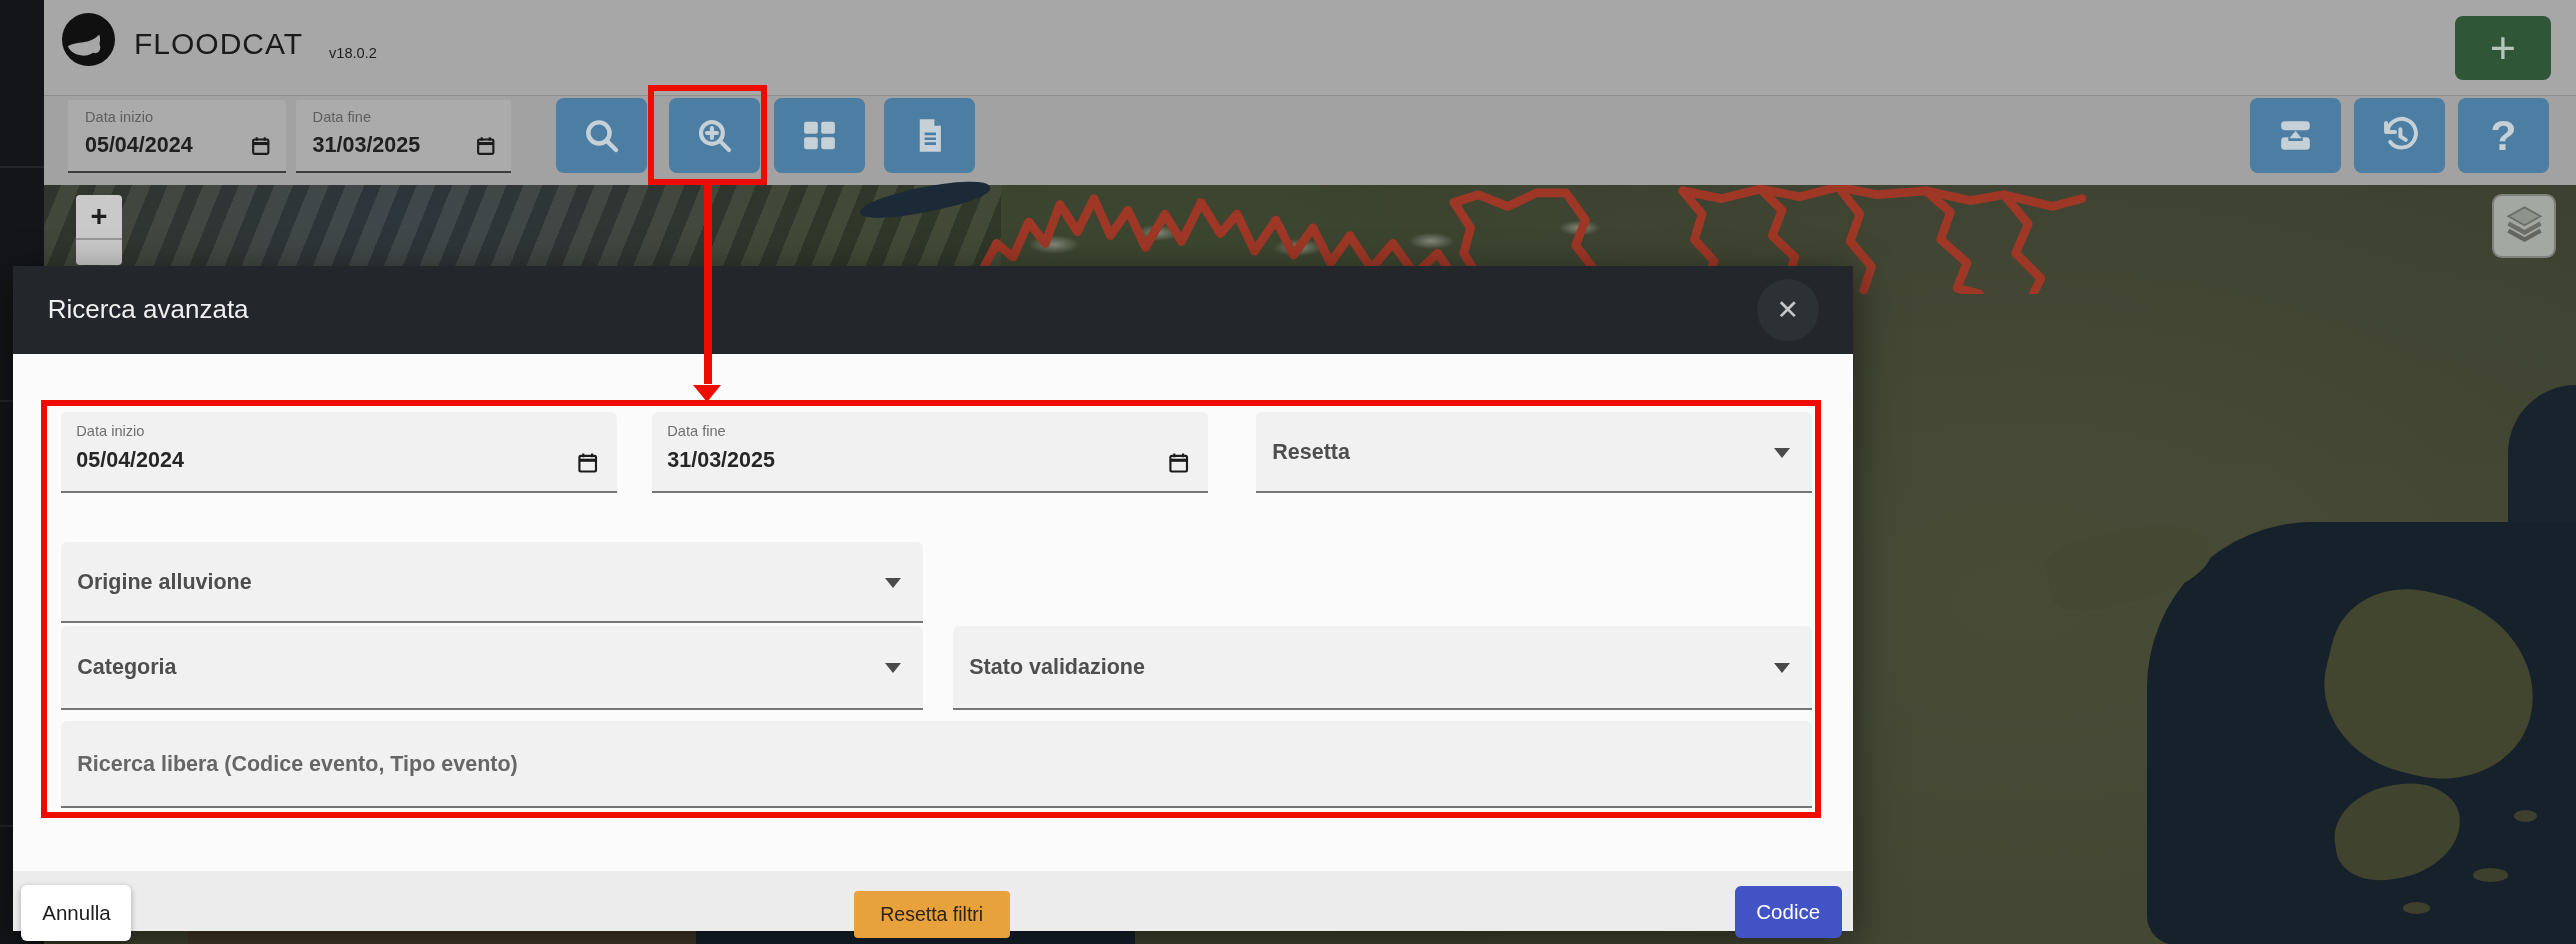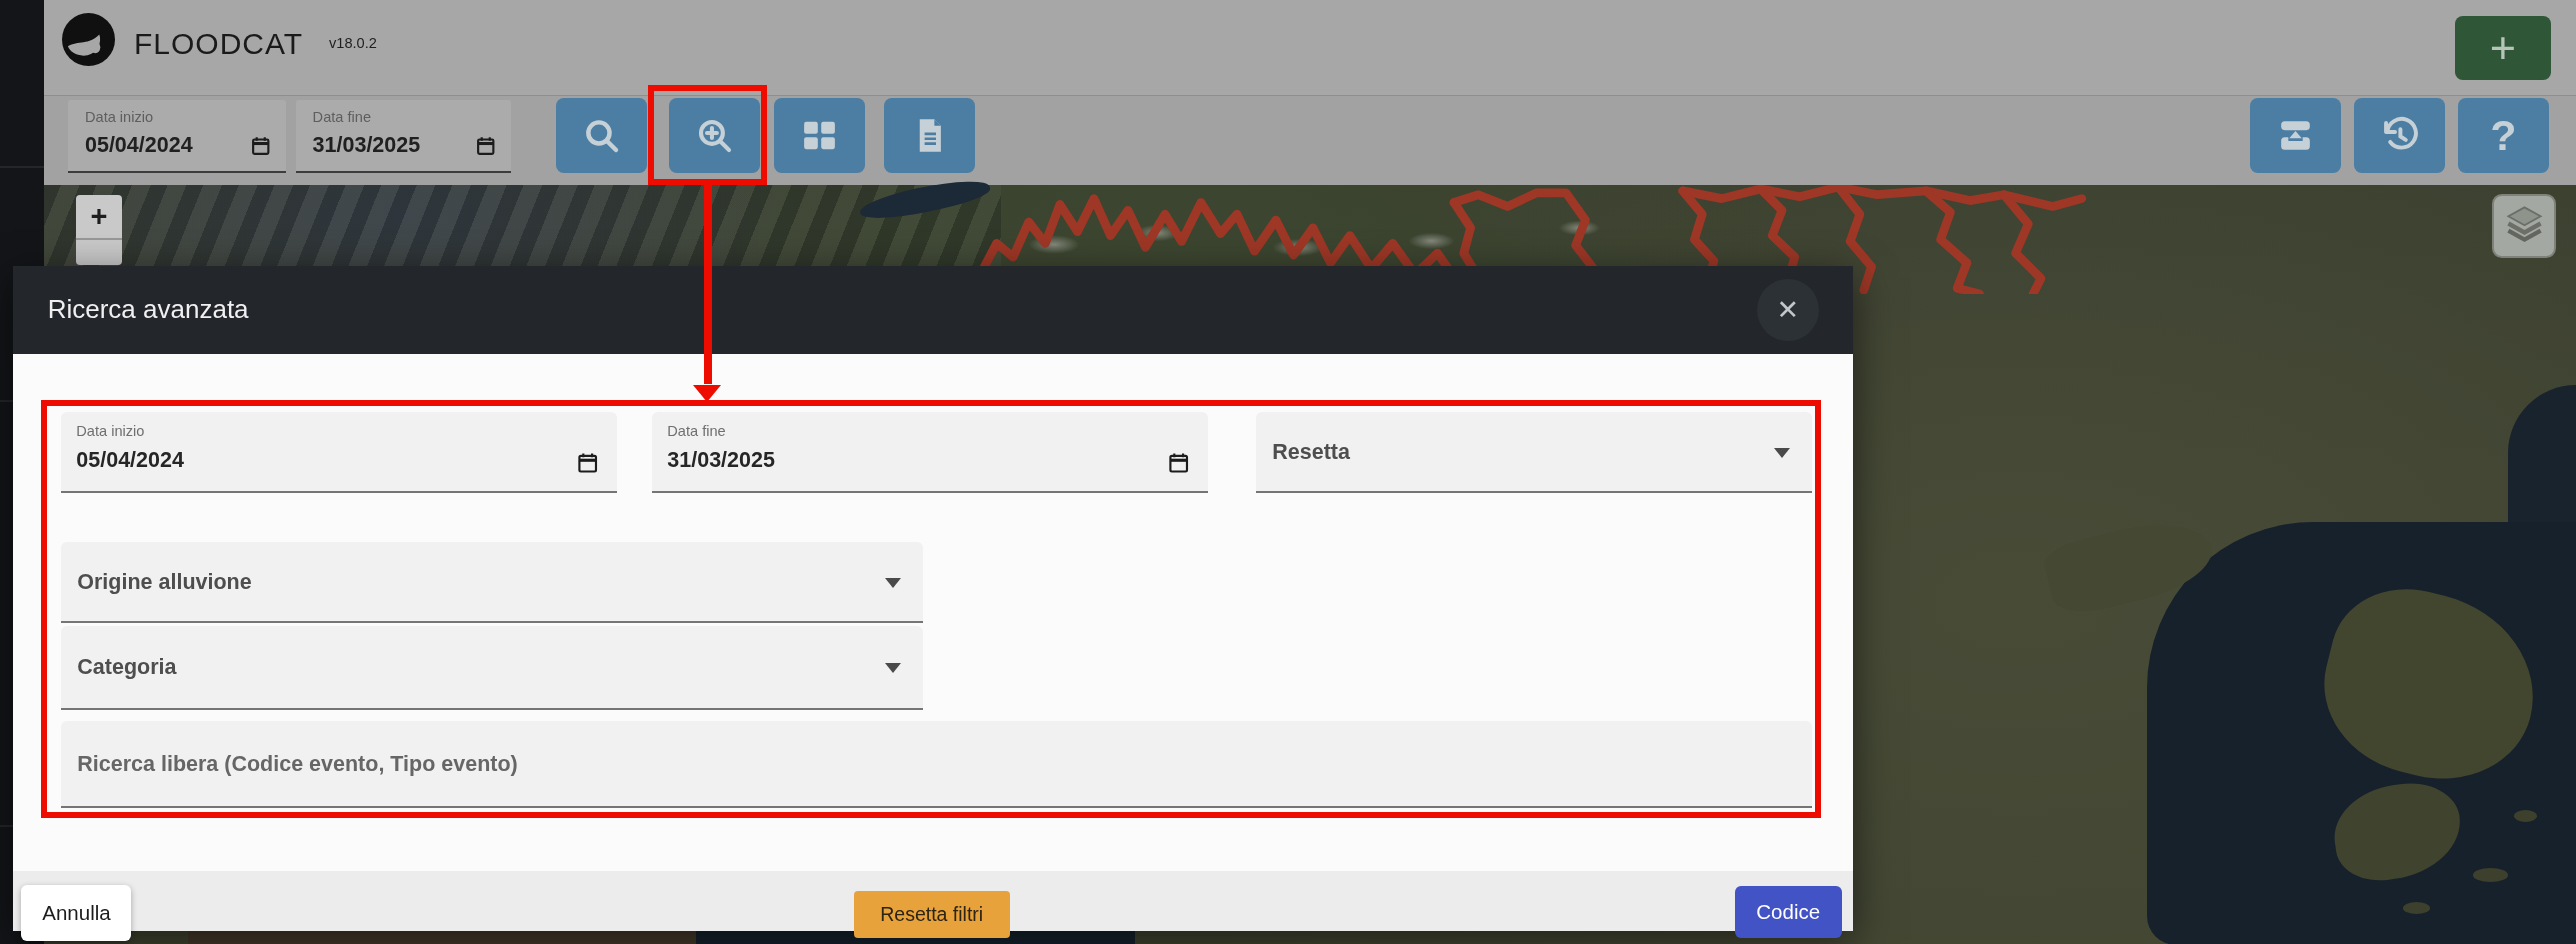--- a/index.html
+++ b/index.html
@@ -10,21 +10,21 @@
   }
 
   
   .sidebar { position:absolute; left:0; top:0; width:44px; height:945px; background:#131518; }
   .sidebar .sep { position:absolute; left:0; width:100%; height:2px; background:#23262b; }
 
   
   .header { position:absolute; left:44px; top:0; width:2532px; height:95px; background:#a7a7a7; }
   .logo-mark { position:absolute; left:17.6px; top:12.7px; width:53px; height:53px; }
   .brand { position:absolute; left:90px; top:27px; font-size:30px; letter-spacing:1px; color:#1a1a1a; font-weight:400; }
-  .version { position:absolute; left:285px; top:35px; font-size:14.6px; color:#1f1f1f; }
+  .version { position:absolute; left:285px; top:45px; font-size:14.6px; color:#1f1f1f; }
   .btn-add {
     position:absolute; right:25px; top:15.6px; width:96px; height:64px; background:#2f5737;
     border-radius:7.8px; display:flex; align-items:center; justify-content:center;
     color:#b7c4ba; font-size:45px; font-weight:400; cursor:pointer;
   }
 
   
   .toolbar { position:absolute; left:44px; top:95px; width:2532px; height:91px; background:#a2a2a2; box-shadow: inset 0 1px 0 #8e8e8e; }
   .chip { position:absolute; top:4.9px; height:73px; background:#ababab; border-bottom:2px solid #3c3c3c; border-radius:2.9px 2.9px 0 0; cursor:text; }
   .chip-start { left:24.4px; width:218px; }
@@ -325,20 +325,24 @@
 
     <div class="field f-r2 f-origine">
       <span class="slabel">Origine alluvione</span>
       <span class="caret"></span>
     </div>
 
     <div class="field f-r3 f-categoria">
       <span class="slabel">Categoria</span>
       <span class="caret"></span>
     </div>
+    <div class="field f-r3 f-stato">
+      <span class="slabel">Stato validazione</span>
+      <span class="caret"></span>
+    </div>
 
     <div class="field f-free">
       <span class="phtext">Ricerca libera (Codice evento, Tipo evento)</span>
     </div>
 
     <div class="modal-footer">
       <div class="btn-annulla">Annulla</div>
       <div class="btn-resetta">Resetta filtri</div>
       <div class="btn-applica">Codice</div>
     </div>

